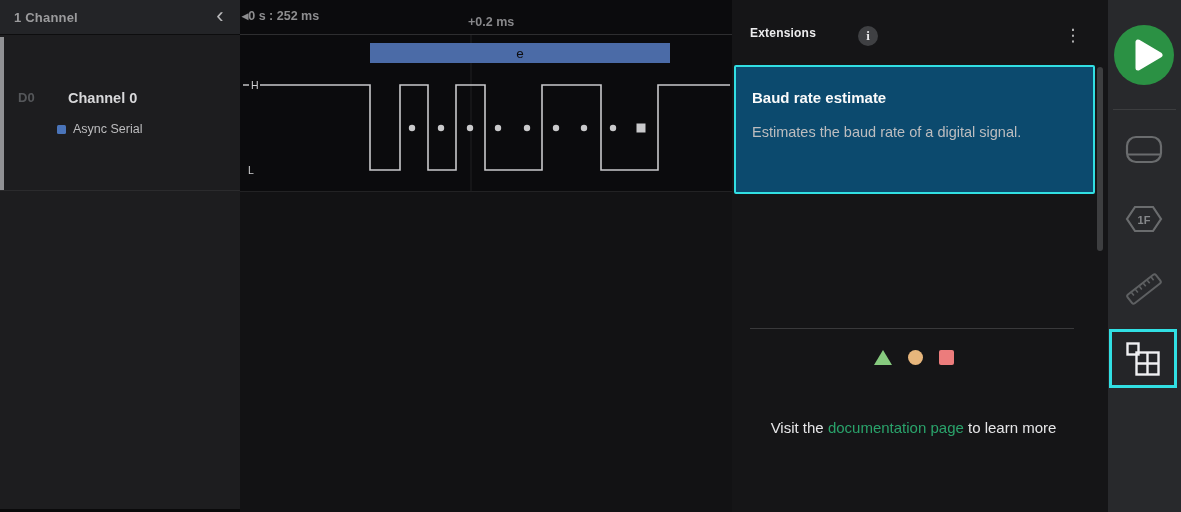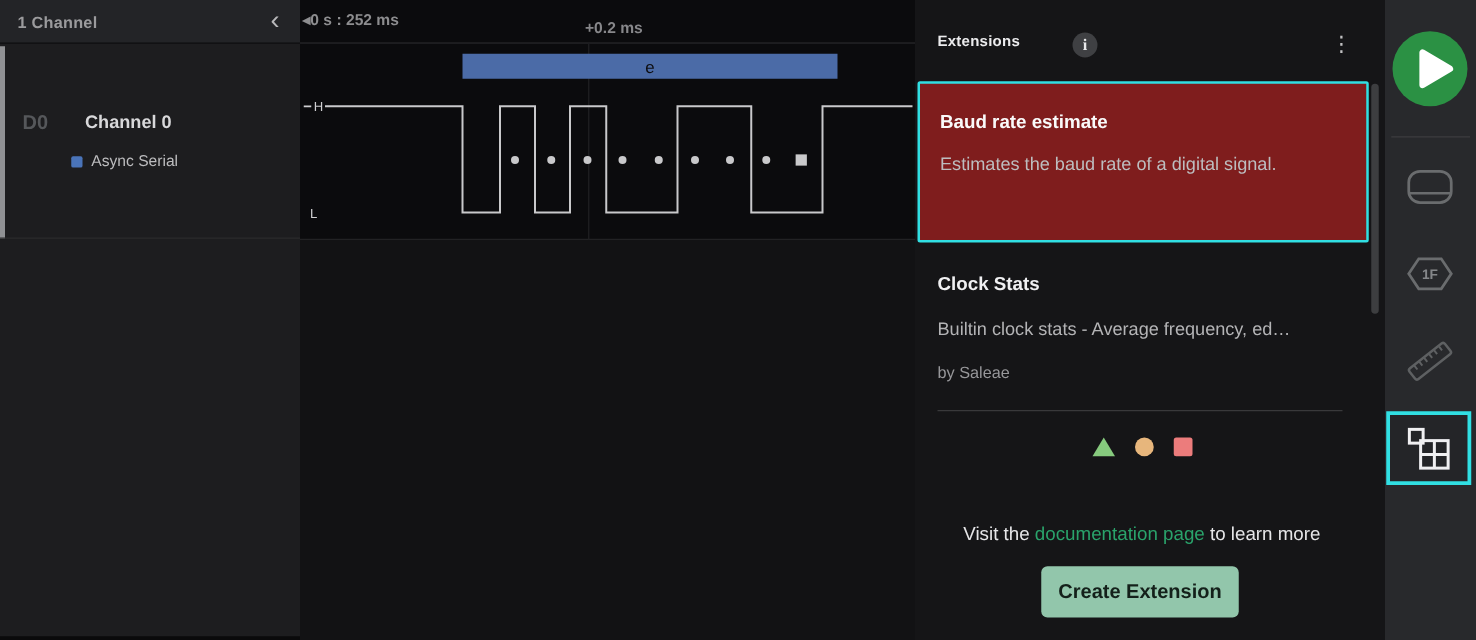--- a/index.html
+++ b/index.html
@@ -7,40 +7,40 @@
   body { font-family:"Liberation Sans", sans-serif; }
   .app { position:relative; width:1181px; height:512px; background:#0a0a0b; overflow:hidden; }
 
   
   .sidebar { position:absolute; left:0; top:0; width:240px; height:509px; background:#1d1d1f; }
   .sidebar-header { position:absolute; left:0; top:0; width:240px; height:35px; background:#232427; border-bottom:1px solid #0d0d0e; }
   .sidebar-header .title { position:absolute; left:14px; top:10px; font-size:13px; font-weight:bold; color:#9b9b9d; letter-spacing:.2px; }
   .collapse-btn { position:absolute; right:8px; top:3px; width:24px; height:28px; color:#b8b8ba; font-size:22px; line-height:26px; text-align:center; cursor:pointer; }
   .sidebar-scrollbar { position:absolute; left:0; top:37px; width:4px; height:154px; background:#909194; }
   .channel-row { position:absolute; left:0; top:37px; width:240px; height:154px; border-bottom:1px solid #2b2b2d; }
-  .ch-index { position:absolute; left:18px; top:53px; font-size:16px; font-weight:bold; color:#55575a; }
+  .ch-index { position:absolute; left:18px; top:53px; font-size:13px; font-weight:bold; color:#55575a; }
   .ch-name  { position:absolute; left:68px; top:53px; font-size:14.5px; font-weight:bold; color:#d8d8da; }
   .analyzer-row { position:absolute; left:57px; top:85px; height:14px; display:flex; align-items:center; cursor:pointer; }
   .analyzer-swatch { width:9px; height:9px; background:#4a74b9; border-radius:1.5px; margin-right:7px; }
   .analyzer-label { font-size:12.5px; color:#bcbcbe; }
 
   
   .main { position:absolute; left:240px; top:0; width:492px; height:512px; background:#121214; }
   .timeline { position:absolute; left:0; top:0; width:492px; height:35px; background:#0b0b0d; border-bottom:1px solid #2e2e30; }
   .tl-range  { position:absolute; left:2px;  top:8px;  font-size:12.5px; font-weight:bold; color:#8d8d8f; }
   .tl-offset { position:absolute; left:228px; top:15px; font-size:12.5px; font-weight:bold; color:#87878a; }
   .wave-region { position:absolute; left:0; top:35px; width:492px; height:157px; background:#0b0b0d; border-bottom:1px solid #222224; }
 
   
   .panel { position:absolute; left:732px; top:0; width:376px; height:512px; background:#151517; }
   .panel-title { position:absolute; left:18px; top:26px; font-size:12px; font-weight:bold; color:#ececee; letter-spacing:.2px; }
   .info-badge { position:absolute; left:126px; top:26px; width:20px; height:20px; border-radius:50%; background:#3f4043; color:#e9e9eb; font-family:"Liberation Serif", serif; font-weight:bold; font-size:13px; text-align:center; line-height:20px; cursor:pointer; }
   .kebab { position:absolute; left:332px; top:24px; width:18px; height:24px; color:#c0c0c2; font-size:17px; line-height:24px; text-align:center; cursor:pointer; }
 
-  .card-highlight { position:absolute; left:2px; top:65px; width:361px; height:129px; background:#7f1d1d; border:2px solid #31dfe3; border-radius:2px; cursor:pointer; }
+  .card-highlight { position:absolute; left:2px; top:65px; width:361px; height:129px; background:#0c4a6e; border:2px solid #31dfe3; border-radius:2px; cursor:pointer; }
   .card-highlight .c-title { position:absolute; left:16px; top:22px;  font-size:15px; font-weight:bold; color:#fafafa; }
   .card-highlight .c-desc  { position:absolute; left:16px; top:57px;  font-size:14.5px; color:#bdbdbf; }
   .card-highlight .c-by    { position:absolute; left:16px; top:93px;  font-size:13px; color:#97979a; }
 
   .card-plain { position:absolute; left:0; top:206px; width:363px; height:112px; cursor:pointer; }
   .card-plain .c-title { position:absolute; left:18px; top:13px; font-size:15px; font-weight:bold; color:#f0f0f2; }
   .card-plain .c-desc  { position:absolute; left:18px; top:50px; font-size:14.5px; color:#b4b4b6; }
   .card-plain .c-by    { position:absolute; left:18px; top:84px; font-size:13px; color:#97979a; }
 
   .panel-divider { position:absolute; left:18px; top:328px; width:324px; height:1px; background:#39393b; }
@@ -118,38 +118,32 @@
   <div class="panel">
     <span class="panel-title">Extensions</span>
     <span class="info-badge">i</span>
     <span class="kebab">⋮</span>
 
     <div class="card-highlight">
       <span class="c-title">Baud rate estimate</span>
       <span class="c-desc">Estimates the baud rate of a digital signal.</span>
     </div>
 
-    <div class="card-plain">
-      <span class="c-title">Clock Stats</span>
-      <span class="c-desc">Builtin clock stats - Average frequency, ed…</span>
-      <span class="c-by">by Saleae</span>
-    </div>
 
     <div class="panel-divider"></div>
 
     <div class="shapes-row">
       <span class="shape-triangle"></span>
       <span class="shape-circle"></span>
       <span class="shape-square"></span>
     </div>
 
     <div class="visit-line">
       <span>Visit the </span><span class="doc-link">documentation page</span><span> to learn more</span>
     </div>
-    <button class="create-btn">Create Extension</button>
 
     <div class="panel-scrollbar"></div>
   </div>
 
   <div class="toolbar">
     <button class="play-btn">
       <svg width="60" height="60" viewBox="0 0 60 60">
         <polygon points="24,17 24,43 46,30" fill="#ffffff" stroke="#ffffff" stroke-width="5" stroke-linejoin="round"></polygon>
       </svg>
     </button>

